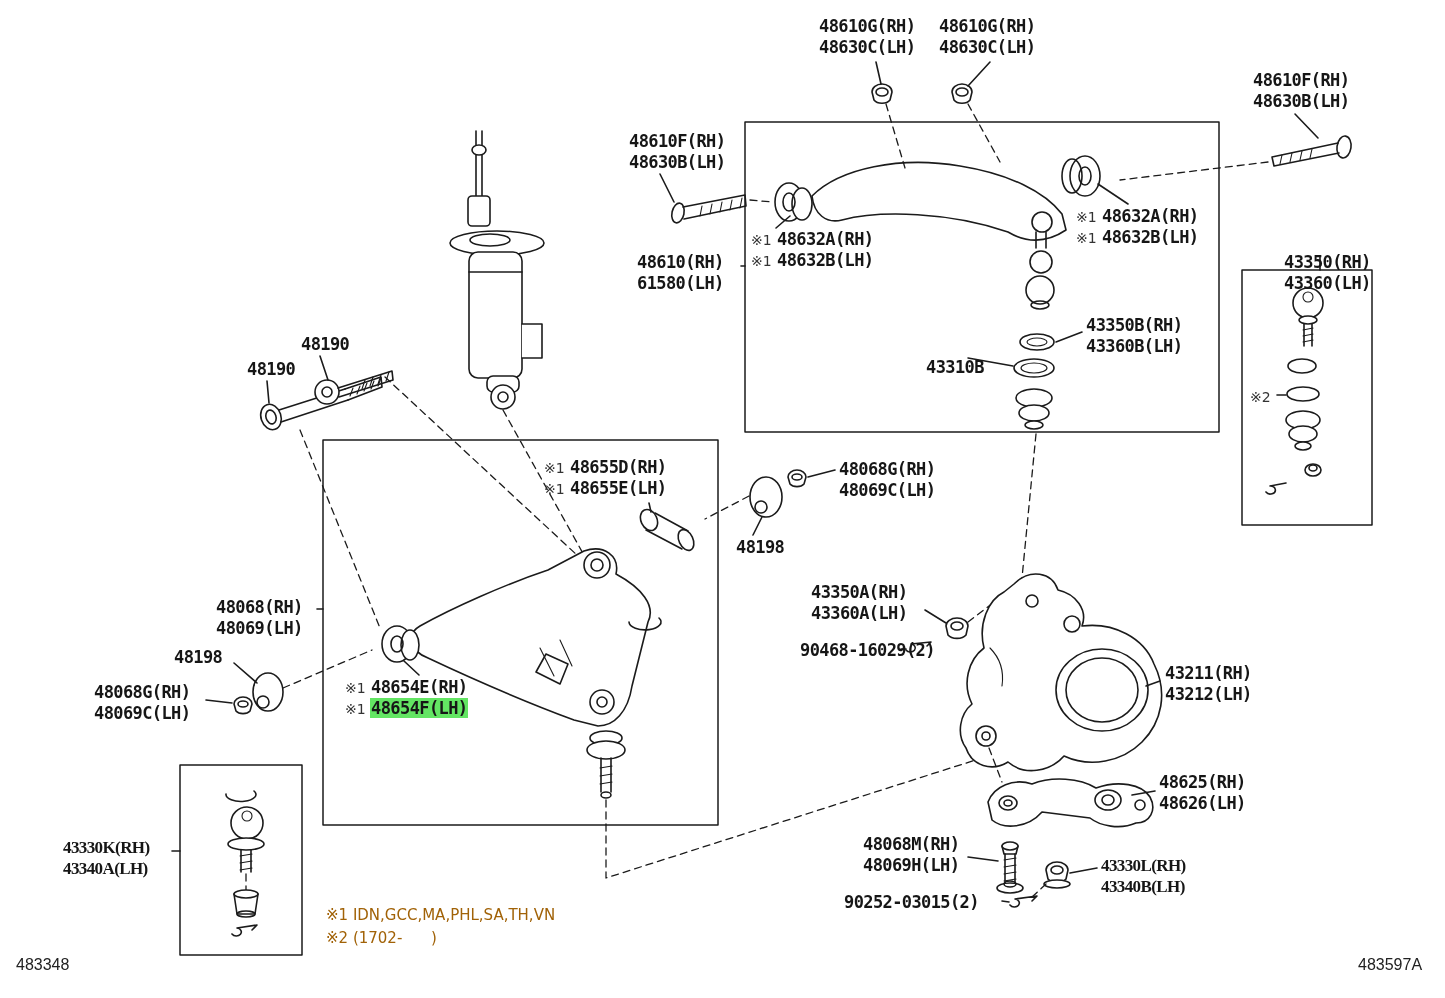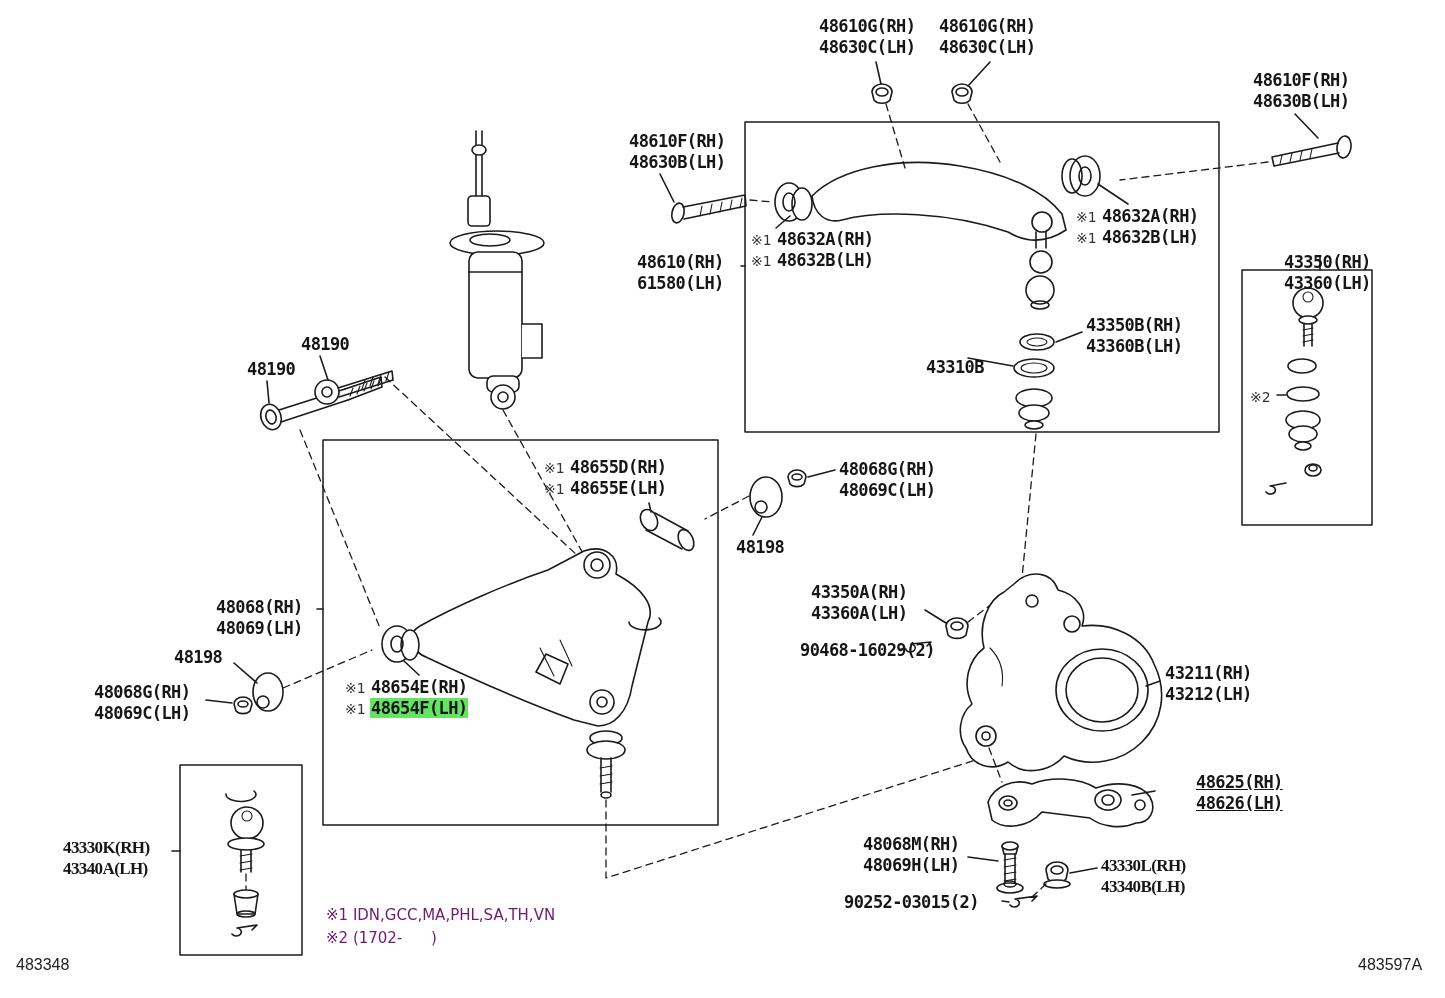--- a/index.html
+++ b/index.html
@@ -8,21 +8,21 @@
   #art *{stroke:#1b1b1b;stroke-width:1.6;fill:none;stroke-linecap:round;stroke-linejoin:round;}
   #art .f{fill:#ffffff;}
   #art .d{stroke-dasharray:7 5;stroke-width:1.3;}
   #art .thin{stroke-width:1.1;}
   #art .box{stroke-width:1.5;fill:none;}
   .plabel{position:absolute;white-space:nowrap;font:bold 17px "DejaVu Sans Mono",monospace;color:#161616;letter-spacing:-0.6px;}
   .pline{height:21px;line-height:21px;}
   .pre{font:400 14px "DejaVu Sans",sans-serif;color:#333;letter-spacing:0;}
   .ptext{padding:0 1px;}
   .hl{background:var(--hl-color,#63e563);text-align:right;}
-  .note{position:absolute;font:15px "DejaVu Sans",sans-serif;color:#701a75;white-space:pre;}
+  .note{position:absolute;font:15px "DejaVu Sans",sans-serif;color:#a16207;white-space:pre;}
   .code{position:absolute;font:16px "Liberation Sans",sans-serif;color:#222;}
 </style>
 </head>
 <body>
 
 <div id="stage">
 
   <svg id="art" width="1445" height="998" viewBox="0 0 1445 998">
 
     <rect class="box" x="745" y="122" width="474" height="310"></rect>
@@ -330,21 +330,21 @@
         <div class="pline"><span class="ptext">43350A(RH)</span></div>
         <div class="pline"><span class="ptext">43360A(LH)</span></div>
       </div>
       <div class="plabel" style="left: 758px; top: 640px; margin-left: 41px;">
         <div class="pline"><span class="ptext">90468-16029(2)</span></div>
       </div>
       <div class="plabel" style="left: 1164px; top: 663px;">
         <div class="pline"><span class="ptext">43211(RH)</span></div>
         <div class="pline"><span class="ptext">43212(LH)</span></div>
       </div>
-      <div class="plabel" style="left: 1195px; top: 772px; text-decoration: underline;">
+      <div class="plabel" style="left: 1158px; top: 772px;">
         <div class="pline"><span class="ptext">48625(RH)</span></div>
         <div class="pline"><span class="ptext">48626(LH)</span></div>
       </div>
       <div class="plabel" style="left: 862px; top: 834px;">
         <div class="pline"><span class="ptext">48068M(RH)</span></div>
         <div class="pline"><span class="ptext">48069H(LH)</span></div>
       </div>
       <div class="plabel" style="left: 843px; top: 892px;">
         <div class="pline"><span class="ptext">90252-03015(2)</span></div>
       </div>

